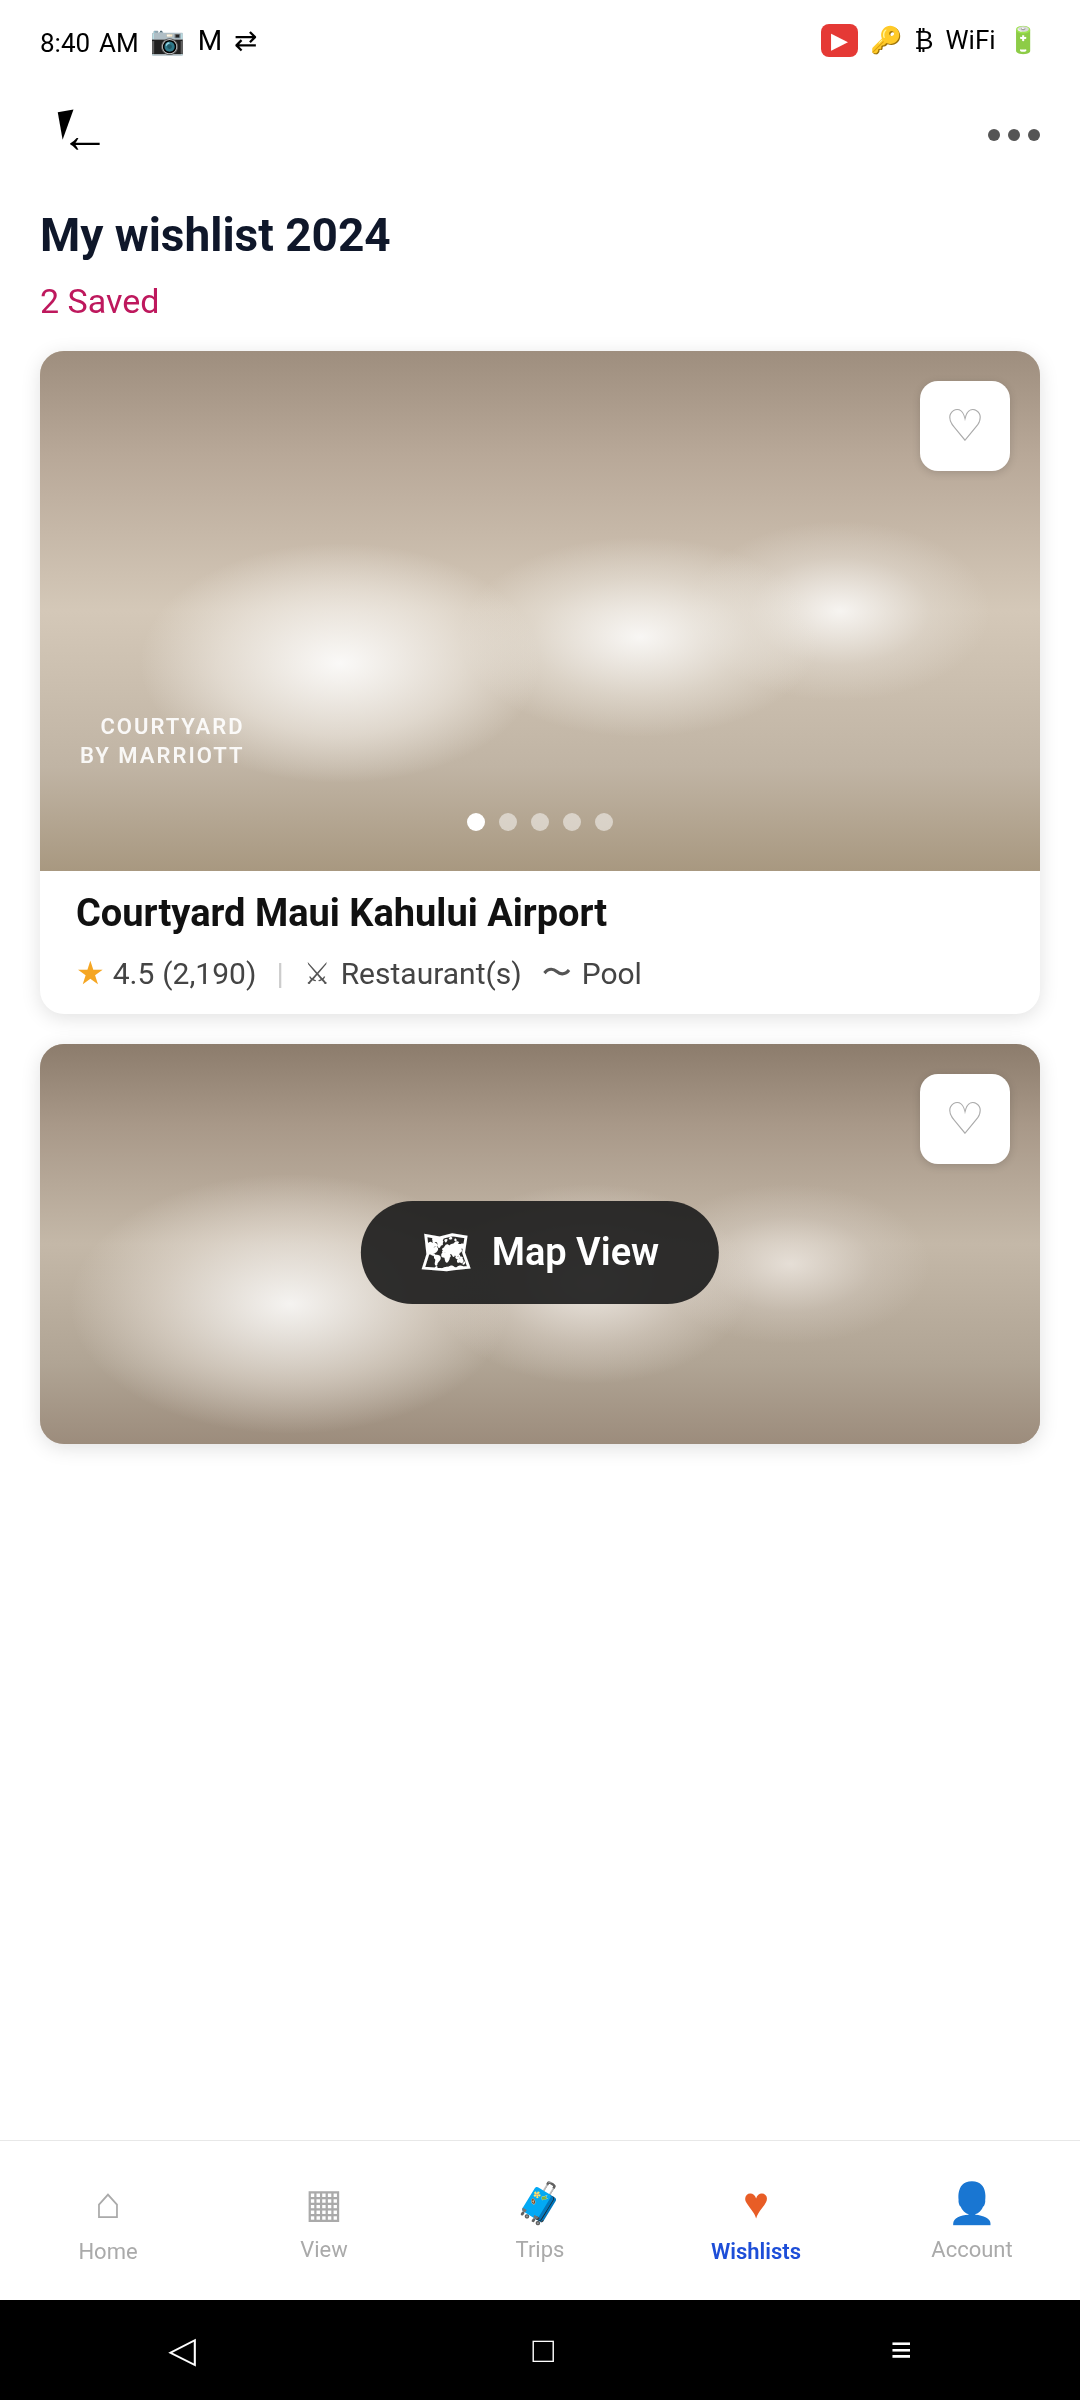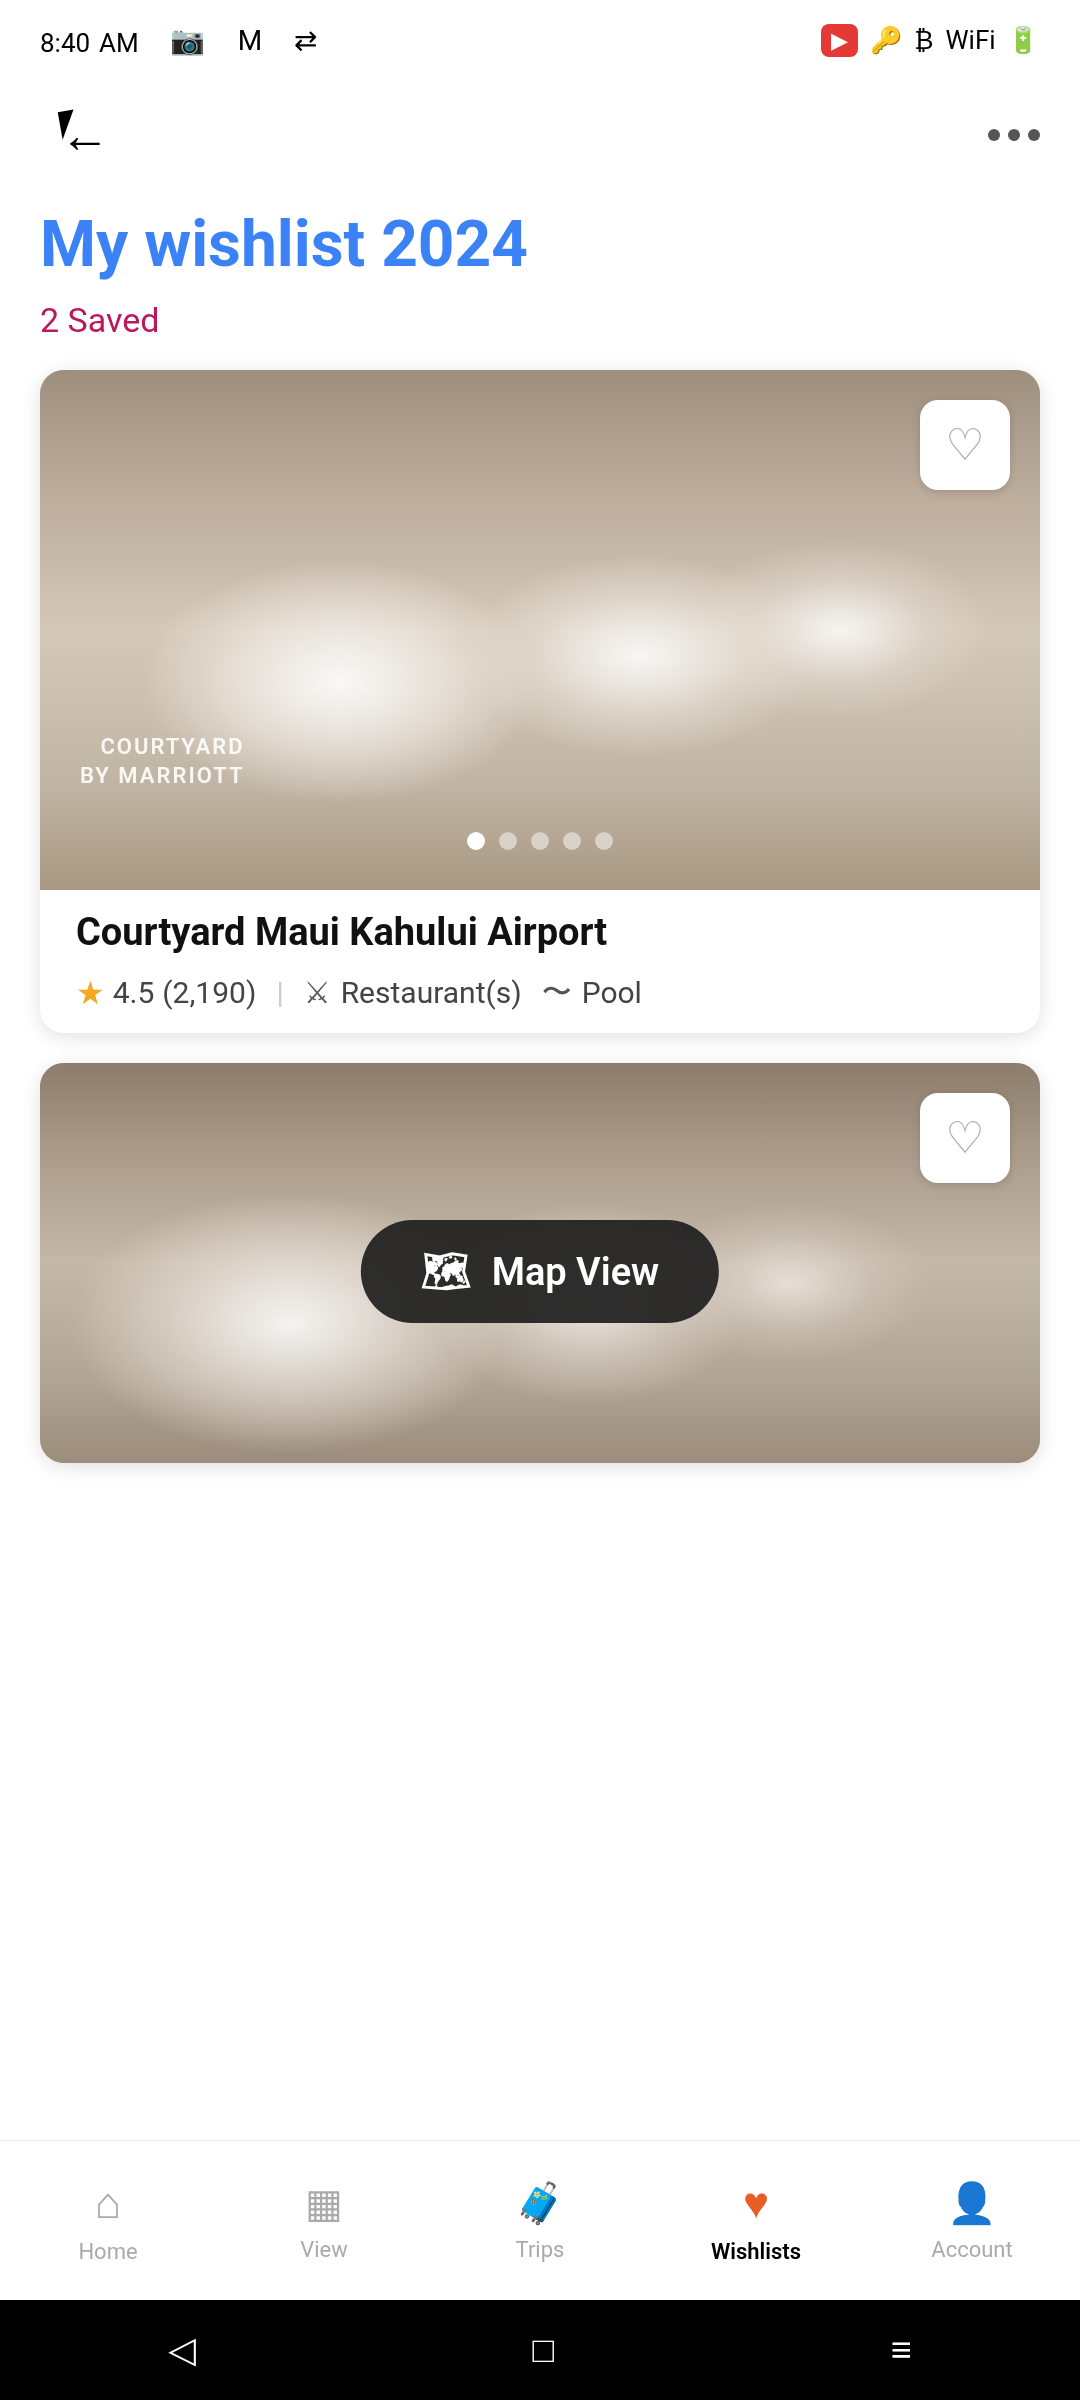--- a/index.html
+++ b/index.html
@@ -28,21 +28,21 @@
       font-weight: 600;
       color: #000;
     }
     .status-time span {
       font-size: 26px;
       font-weight: 400;
     }
     .status-left-icons {
       display: flex;
       align-items: center;
-      gap: 32px;
+      gap: 12px;
     }
     .status-right-icons {
       display: flex;
       align-items: center;
       gap: 12px;
     }
     .record-icon {
       background: #e53935;
       border-radius: 8px;
       padding: 4px 10px;
@@ -104,23 +104,23 @@
       height: 12px;
       background: #555;
       border-radius: 50%;
     }
 
     
     .title-section {
       padding: 20px 40px 10px;
     }
     .wishlist-title {
-      font-size: 64px;
+      font-size: 46px;
       font-weight: 700;
-      color: #3b82f6;
+      color: #0f172a;
       line-height: 1.1;
     }
     .saved-count {
       font-size: 34px;
       color: #be185d;
       margin-top: 20px;
     }
 
     
     .cards-container {
@@ -320,21 +320,21 @@
       color: #aaa;
     }
     .nav-icon.active {
       color: #e85d26;
     }
     .nav-label {
       font-size: 22px;
       color: #aaa;
     }
     .nav-label.active {
-      color: #000000;
+      color: #1d4ed8;
       font-weight: 600;
     }
 
     
     .system-nav {
       position: absolute;
       bottom: 0;
       left: 0;
       right: 0;
       height: 100px;

